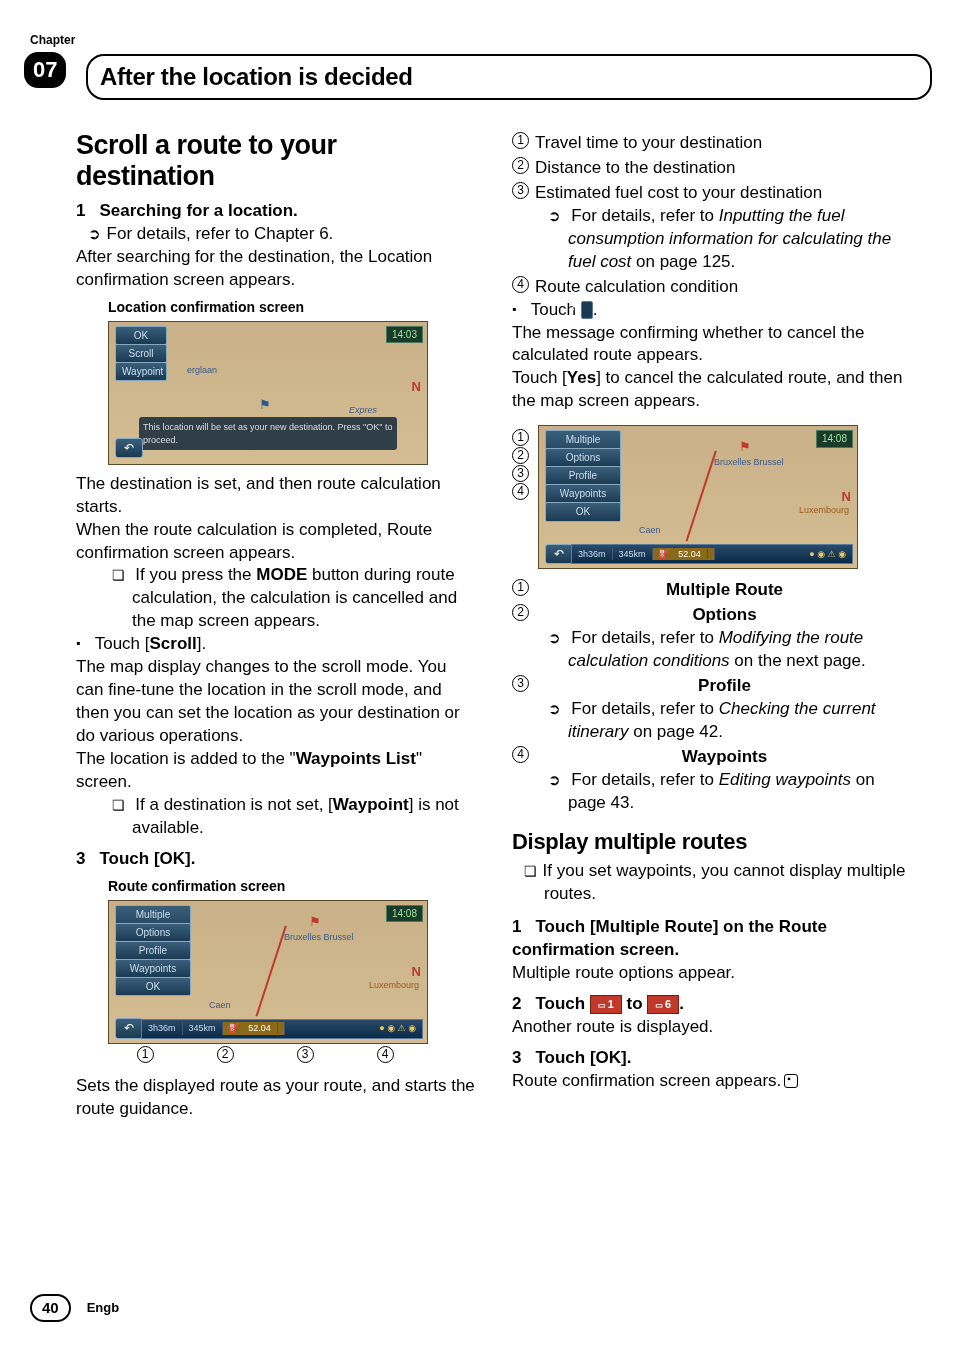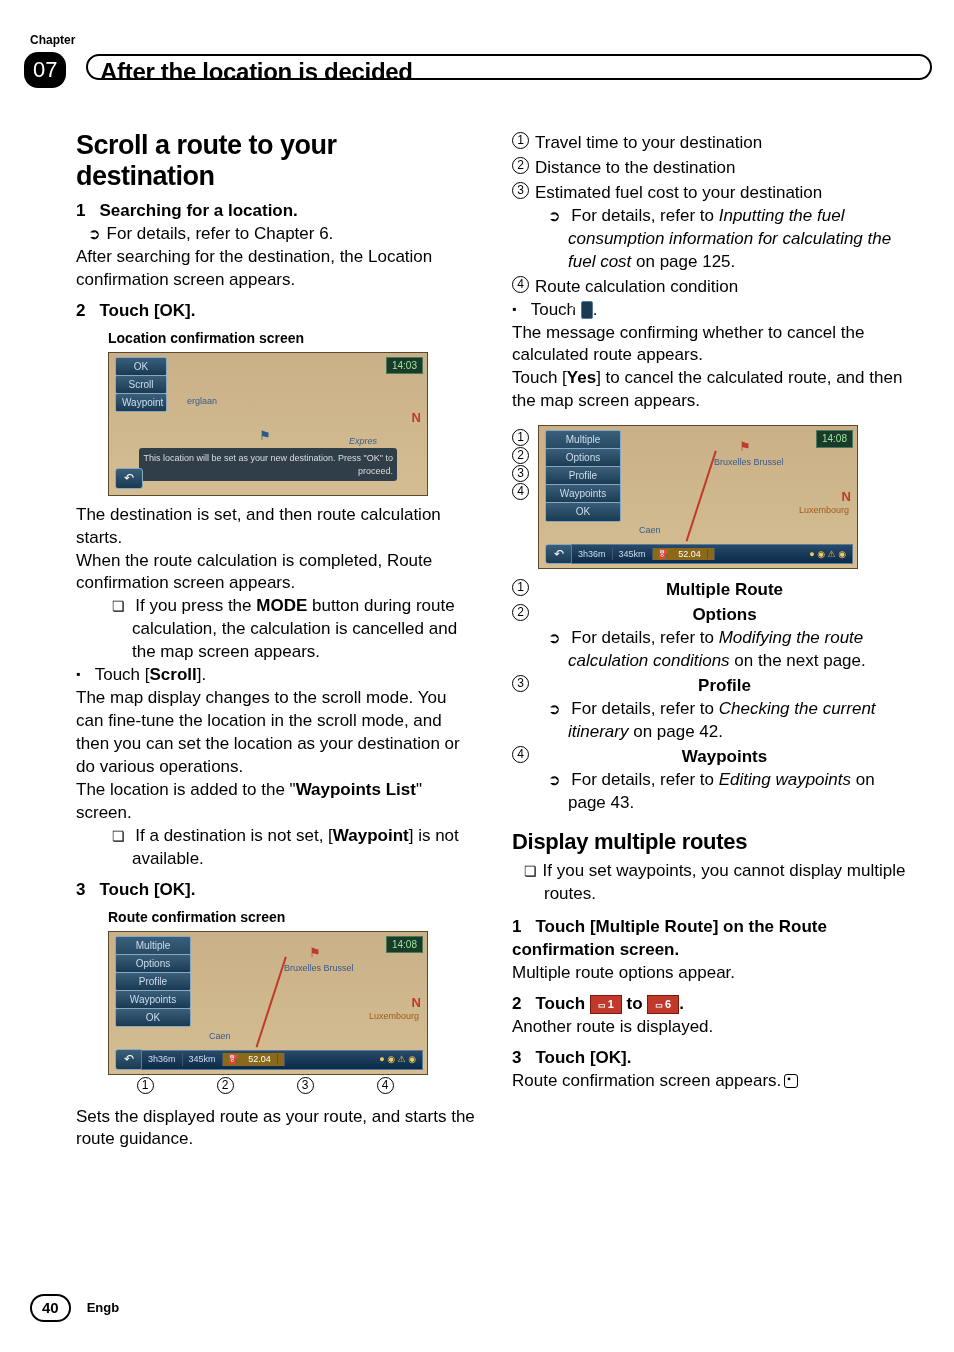--- a/index.html
+++ b/index.html
@@ -19,34 +19,35 @@
     left: 30px;
     font-size: 12px;
     font-weight: bold;
   }
   .chapter-pill {
     position: absolute;
     top: 52px;
     left: 24px;
     background: #000;
     color: #fff;
-    font-weight: normal;
+    font-weight: bold;
     font-size: 22px;
     border-radius: 14px;
     padding: 3px 9px 3px 9px;
   }
   .title-bar {
     position: absolute;
     top: 54px;
     left: 86px;
     right: 22px;
-    height: 26px;
+    height: 46px;
     border: 2.5px solid #000;
     border-radius: 18px;
     display: flex;
+    align-items: center;
     padding-left: 12px;
   }
   .title-bar-text {
     font-weight: 900;
     font-size: 24px;
     letter-spacing: -0.3px;
   }
   .columns {
     position: absolute;
     top: 130px;
@@ -100,21 +101,21 @@
     text-align: center;
   }
   .ss-time {
     position: absolute; right: 4px; top: 4px;
     background: #1a3a2a; color: #9fe89f; font-size: 10px;
     border: 1px solid #4a7a5a; padding: 1px 5px;
   }
   .ss-msg {
     position: absolute; left: 30px; right: 30px; bottom: 14px;
     background: rgba(20,40,60,0.85); color: #ddd; font-size: 9px;
-    text-align: right; padding: 4px; border-radius: 3px;
+    text-align: left; padding: 4px; border-radius: 3px;
   }
   .ss-back {
     position: absolute; left: 6px; bottom: 6px;
     background: linear-gradient(#3a5f7a,#1a3a52); color:#fff; font-size:12px;
     border:1px solid #86a8c0; border-radius:3px; padding:1px 8px;
   }
   .ss-compass { position:absolute; right:6px; top:56px; color:#c0392b; font-weight:bold; font-size:13px; }
   .ss-info-bar {
     position:absolute; left:32px; right:4px; bottom:4px; height:20px;
     background: linear-gradient(#2a4a6a,#0a2a4a);
@@ -194,21 +195,20 @@
 
 <div class="columns">
 
   <div class="col">
     <h1 class="section">Scroll a route to your destination</h1>
 
     <div class="step"><span class="num">1</span><span>Searching for a location.</span></div>
     <div class="indent-icon arrow-icon">For details, refer to Chapter 6.</div>
     <div>After searching for the destination, the Location confirmation screen appears.</div>
 
-    <div class="step"><span class="num">2</span><span>Touch [OK].</span></div>
     <div class="caption">Location confirmation screen</div>
 
     <div class="screenshot">
       <div class="ss-btn" style="top:4px;left:6px;width:52px">OK</div>
       <div class="ss-btn" style="top:22px;left:6px;width:52px">Scroll</div>
       <div class="ss-btn" style="top:40px;left:6px;width:52px">Waypoint</div>
       <div class="ss-time">14:03</div>
       <div class="ss-compass">N</div>
       <div class="ss-map-city" style="left:78px;top:42px;">erglaan</div>
       <div class="ss-map-city" style="right:50px;bottom:48px;font-style:italic;">Expres</div>

